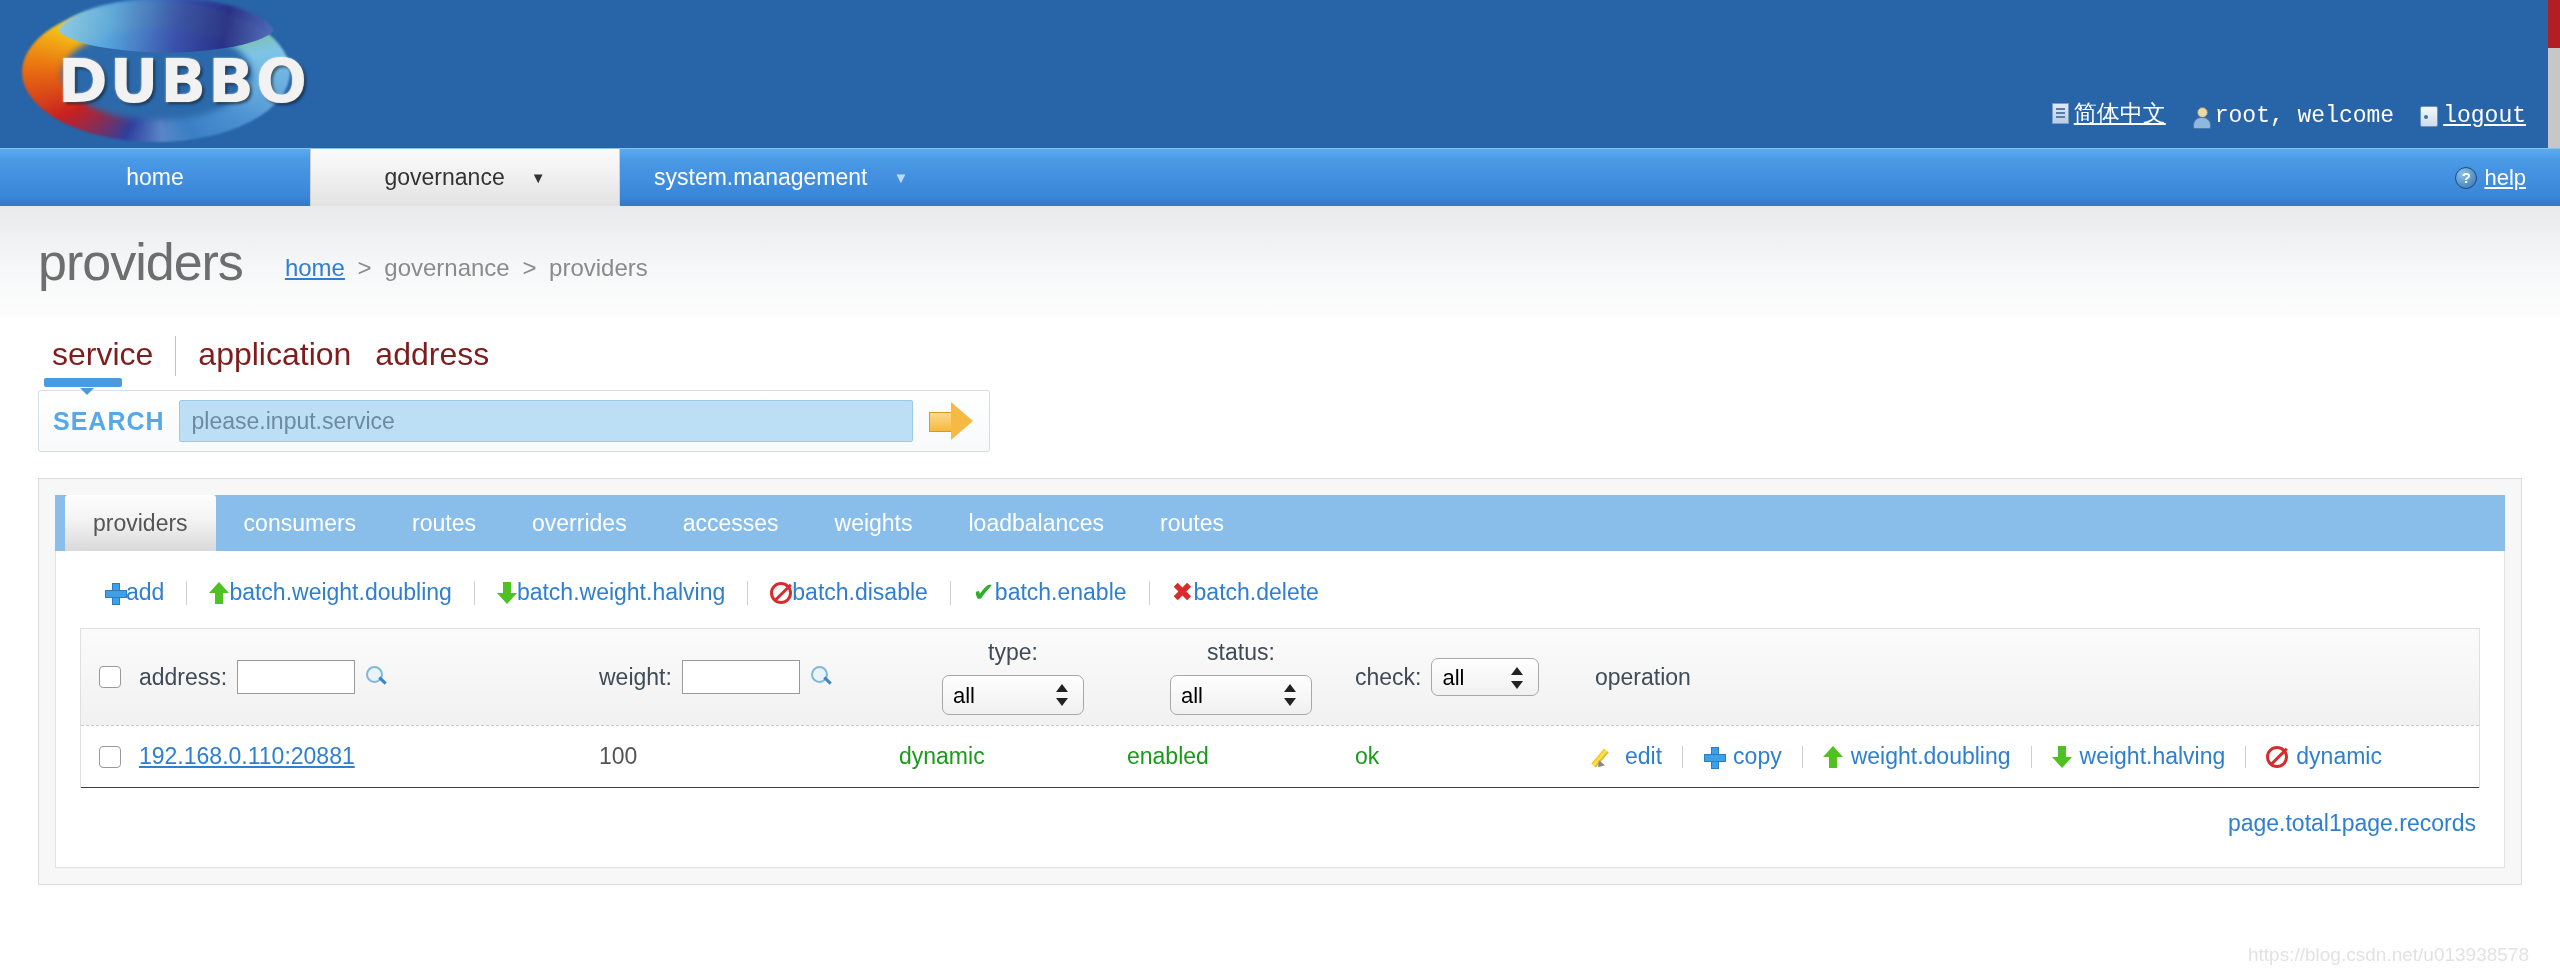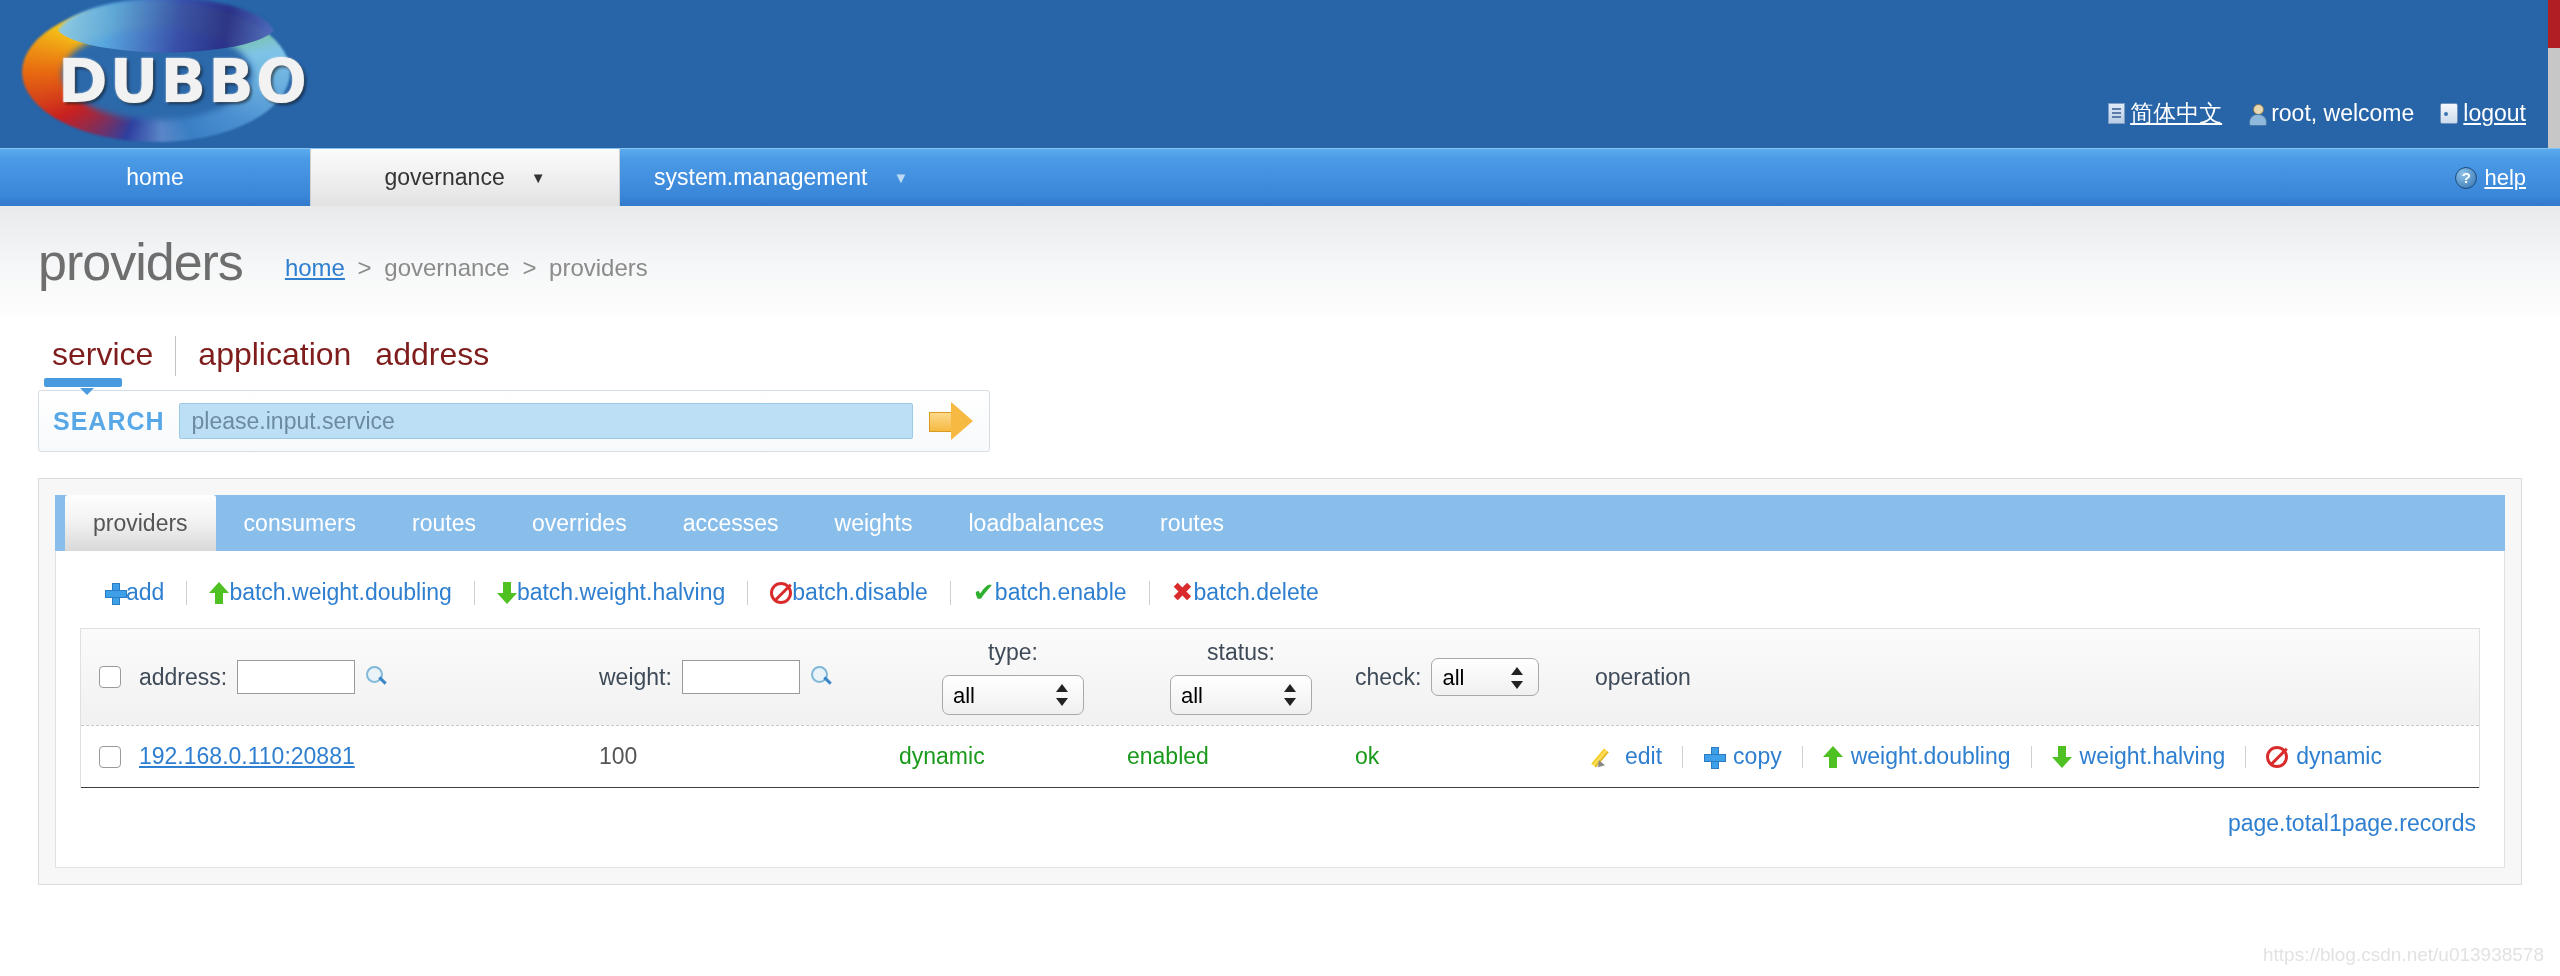--- a/index.html
+++ b/index.html
@@ -75,25 +75,26 @@
     font-size: 60px;
     letter-spacing: 2px;
     color: #f2f2f2;
     text-shadow: 2px 2px 3px rgba(0,0,0,.55), 0 0 2px rgba(255,255,255,.9);
   }
 
   .header-links {
     position: absolute;
     right: 34px; top: 98px;
     display: flex;
-    align-items: center;
+    align-items: flex-end;
     gap: 26px;
     font-size: 23px;
     color: #ffffff;
     white-space: nowrap;
+    font-family: Liberation Mono, monospace;
   }
   .hlink { display: flex; align-items: center; gap: 5px; }
   .hlink a {
     color: #ffffff;
     text-decoration: underline;
   }
   .hl-label { color: #ffffff; }
 
   .ic-doc {
     width: 17px; height: 21px;
@@ -272,21 +273,21 @@
     gap: 14px;
   }
   .search-label {
     font-size: 25px;
     font-weight: bold;
     color: #58a8e8;
     letter-spacing: 1px;
   }
   .search-input {
     flex: 1;
-    height: 36px;
+    height: 42px;
     background: #bcdff5;
     border: 1px solid #9cc9e8;
     border-radius: 2px;
     font-size: 23px;
     color: #5f7d93;
     padding: 0 12px;
     font-family: "Liberation Sans", sans-serif;
     outline: none;
   }
   .search-input::placeholder { color: #6d8ba0; }
@@ -548,21 +549,21 @@
 
   .footer-total {
     text-align: right;
     padding: 22px 4px 4px 0;
     font-size: 23px;
     color: #2f7fd0;
   }
 
   .watermark {
     position: absolute;
-    right: 16px; bottom: 10px;
+    right: 31px; bottom: 10px;
     font-size: 19px;
     color: #e2e2e2;
     user-select: none;
   }
   .page-wrap { position: relative; width: 2560px; height: 976px; }
 </style>
 </head>
 <body>
 
 <div class="page-wrap">

